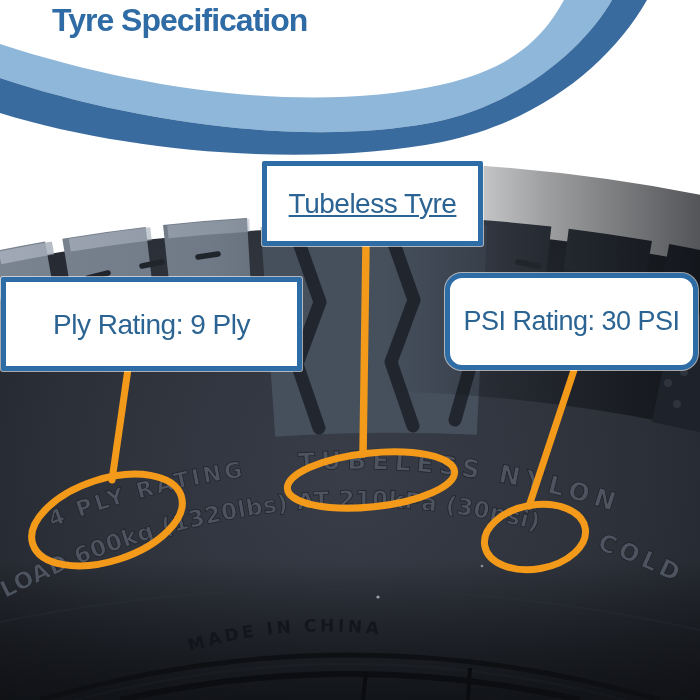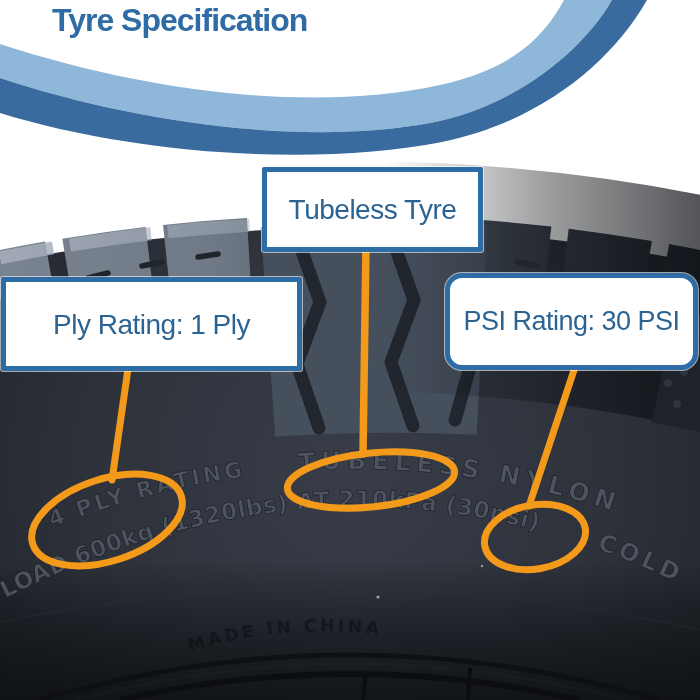--- a/index.html
+++ b/index.html
@@ -14,21 +14,21 @@
   .stage{position:relative;width:700px;height:700px;background:#fff;overflow:hidden;
          font-family:"Liberation Sans",sans-serif;}
   .stage svg{position:absolute;left:0;top:0;}
   .page-title{position:absolute;left:52px;top:2px;font-size:32px;font-weight:bold;
       letter-spacing:-1px;color:var(--title_blue);white-space:nowrap;z-index:3;}
   .callout{position:absolute;background:#fff;border:5px solid var(--callout_border);
       display:flex;flex-direction:column;align-items:center;justify-content:center;
       color:var(--callout_text);text-align:center;z-index:5;border-radius:2px;
       box-shadow:0 0 0 1px rgba(255,255,255,.6);}
   .callout .ln{white-space:nowrap;letter-spacing:-0.5px;}
-  .co-tubeless{left:262px;top:167px;width:211px;height:75px;font-size:28px;}
+  .co-tubeless{left:262px;top:161px;width:211px;height:75px;font-size:28px;text-decoration:underline;}
   .co-ply{left:1px;top:277px;width:291px;height:84px;font-size:28px;line-height:37px;}
   .co-psi{left:445px;top:273px;width:243px;height:87px;font-size:27px;border-radius:17px;}
   .orange{stroke:var(--accent_orange);fill:none;}
   .swoosh-light{fill:var(--swoosh_light);}
   .swoosh-dark{fill:var(--swoosh_dark);}
   .mark{font-family:"DejaVu Sans",sans-serif;font-weight:bold;fill:#4d5460;
         stroke:#1d2026;stroke-width:0.7;}
   .mark-dim{font-family:"DejaVu Sans",sans-serif;font-weight:bold;fill:#12151a;opacity:.92;}
 </style>
 </head>
@@ -158,20 +158,20 @@
       <ellipse class="orange" cx="371" cy="480" rx="84" ry="27" stroke-width="7" transform="rotate(-6 371 480)"></ellipse>
       <ellipse class="orange" cx="535" cy="537" rx="51" ry="32" stroke-width="7" transform="rotate(-10 535 537)"></ellipse>
     </g>
   </svg>
 
   <div class="callout co-tubeless">
     <div class="ln">Tubeless Tyre</div>
   </div>
 
   <div class="callout co-ply">
-    <div class="ln">Ply Rating: 1 Ply</div>
+    <div class="ln">Ply Rating: 9 Ply</div>
   </div>
 
   <div class="callout co-psi">
     <div class="ln">PSI Rating: 30 PSI</div>
   </div>
 
 </div>
 
 </body></html>

